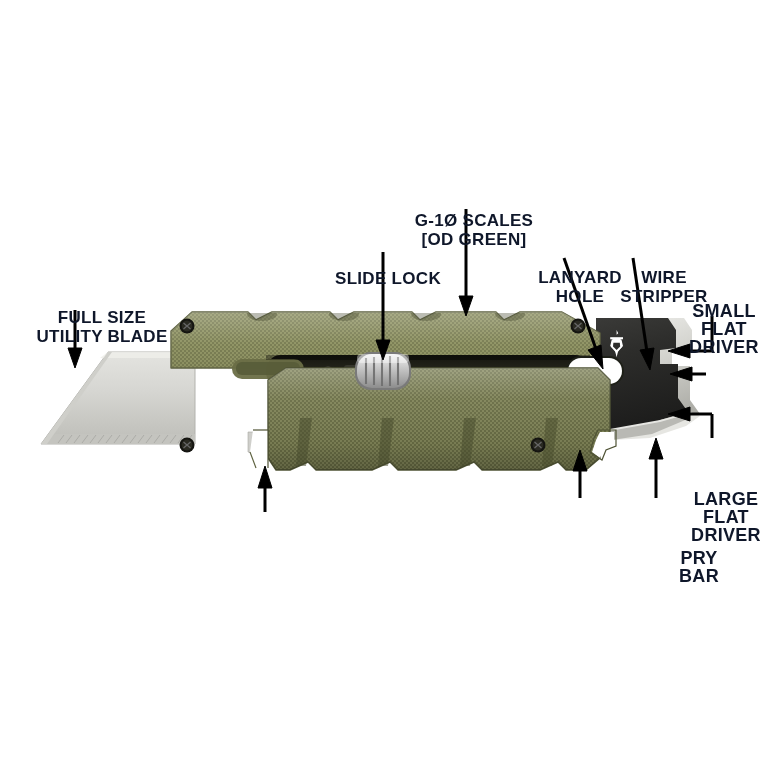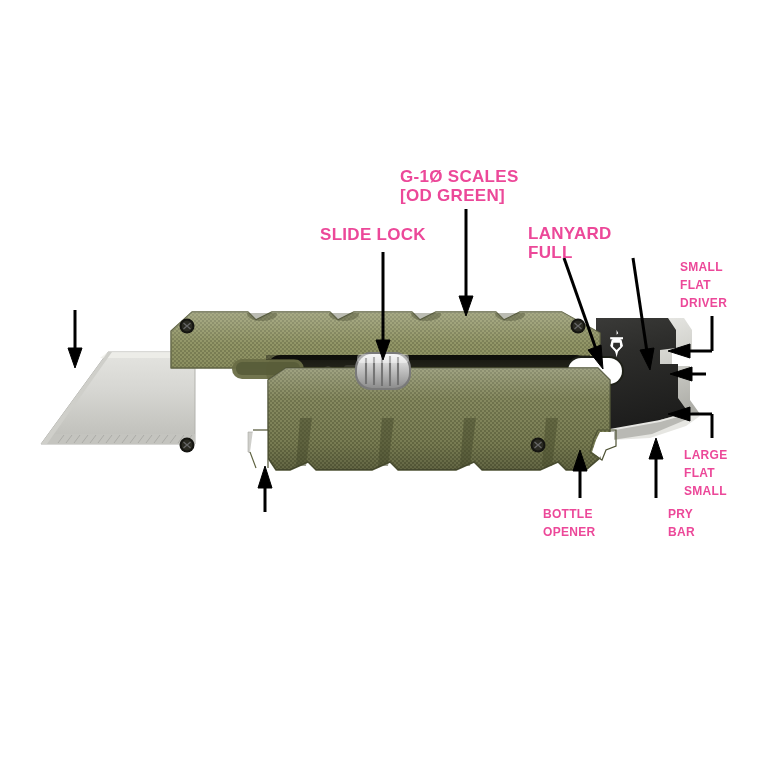--- a/index.html
+++ b/index.html
@@ -3,28 +3,30 @@
 <meta charset="utf-8">
 <style>
   html,body{margin:0;padding:0;background:#ffffff;}
   body{width:768px;height:768px;overflow:hidden;font-family:"Liberation Sans",sans-serif;}
   #stage{position:relative;width:768px;height:768px;background:#ffffff;}
 
   .lbl{
     position:absolute;
     font-family:"Liberation Sans",sans-serif;
     font-weight:bold;
-    color:#ec4899;
+    color:#0f172a;
     font-size:17px;
     line-height:19px;
     letter-spacing:0.3px;
+    text-align:center;
     white-space:pre-line;
     user-select:none;
+    margin-top:44px;
   }
-  .lbl.sm{font-size:12px;line-height:18px;}
+  .lbl.sm{font-size:18px;line-height:18px;}
 
   svg.overlay{position:absolute;left:0;top:0;width:768px;height:768px;pointer-events:none;}
 </style>
 </head>
 <body>
 
 <div id="stage">
 
   <svg class="overlay" viewBox="0 0 768 768">
     <defs>
@@ -290,39 +292,41 @@
         <path d="M580,450 L573,471 L587,471 Z"></path>
       </g>
 
       <g>
         <line x1="265" y1="512" x2="265" y2="485" stroke-width="3"></line>
         <path d="M265,466 L258,488 L272,488 Z"></path>
       </g>
     </g>
   </svg>
 
-
-  <div class="lbl" style="left:320px;top:225px;width:120px;">SLIDE LOCK</div>
+  <div class="lbl" style="left:28px;top:264px;width:148px;">FULL SIZE
+UTILITY BLADE</div>
+
+  <div class="lbl" style="left:328px;top:225px;width:120px;">SLIDE LOCK</div>
 
   <div class="lbl" style="left:400px;top:167px;width:148px;">G-1Ø SCALES
 [OD GREEN]</div>
 
   <div class="lbl" style="left:528px;top:224px;width:104px;">LANYARD
-FULL</div>
-
+HOLE</div>
+
+  <div class="lbl" style="left:612px;top:224px;width:104px;">WIRE
+STRIPPER</div>
 
   <div class="lbl sm" style="left:680px;top:258px;width:88px;">SMALL
 FLAT
 DRIVER</div>
 
 
   <div class="lbl sm" style="left:684px;top:446px;width:84px;">LARGE
 FLAT
-SMALL</div>
+DRIVER</div>
 
   <div class="lbl sm" style="left:668px;top:505px;width:62px;">PRY
 BAR</div>
 
-  <div class="lbl sm" style="left:543px;top:505px;width:92px;">BOTTLE
-OPENER</div>
 
 
 </div>
 
 </body></html>

